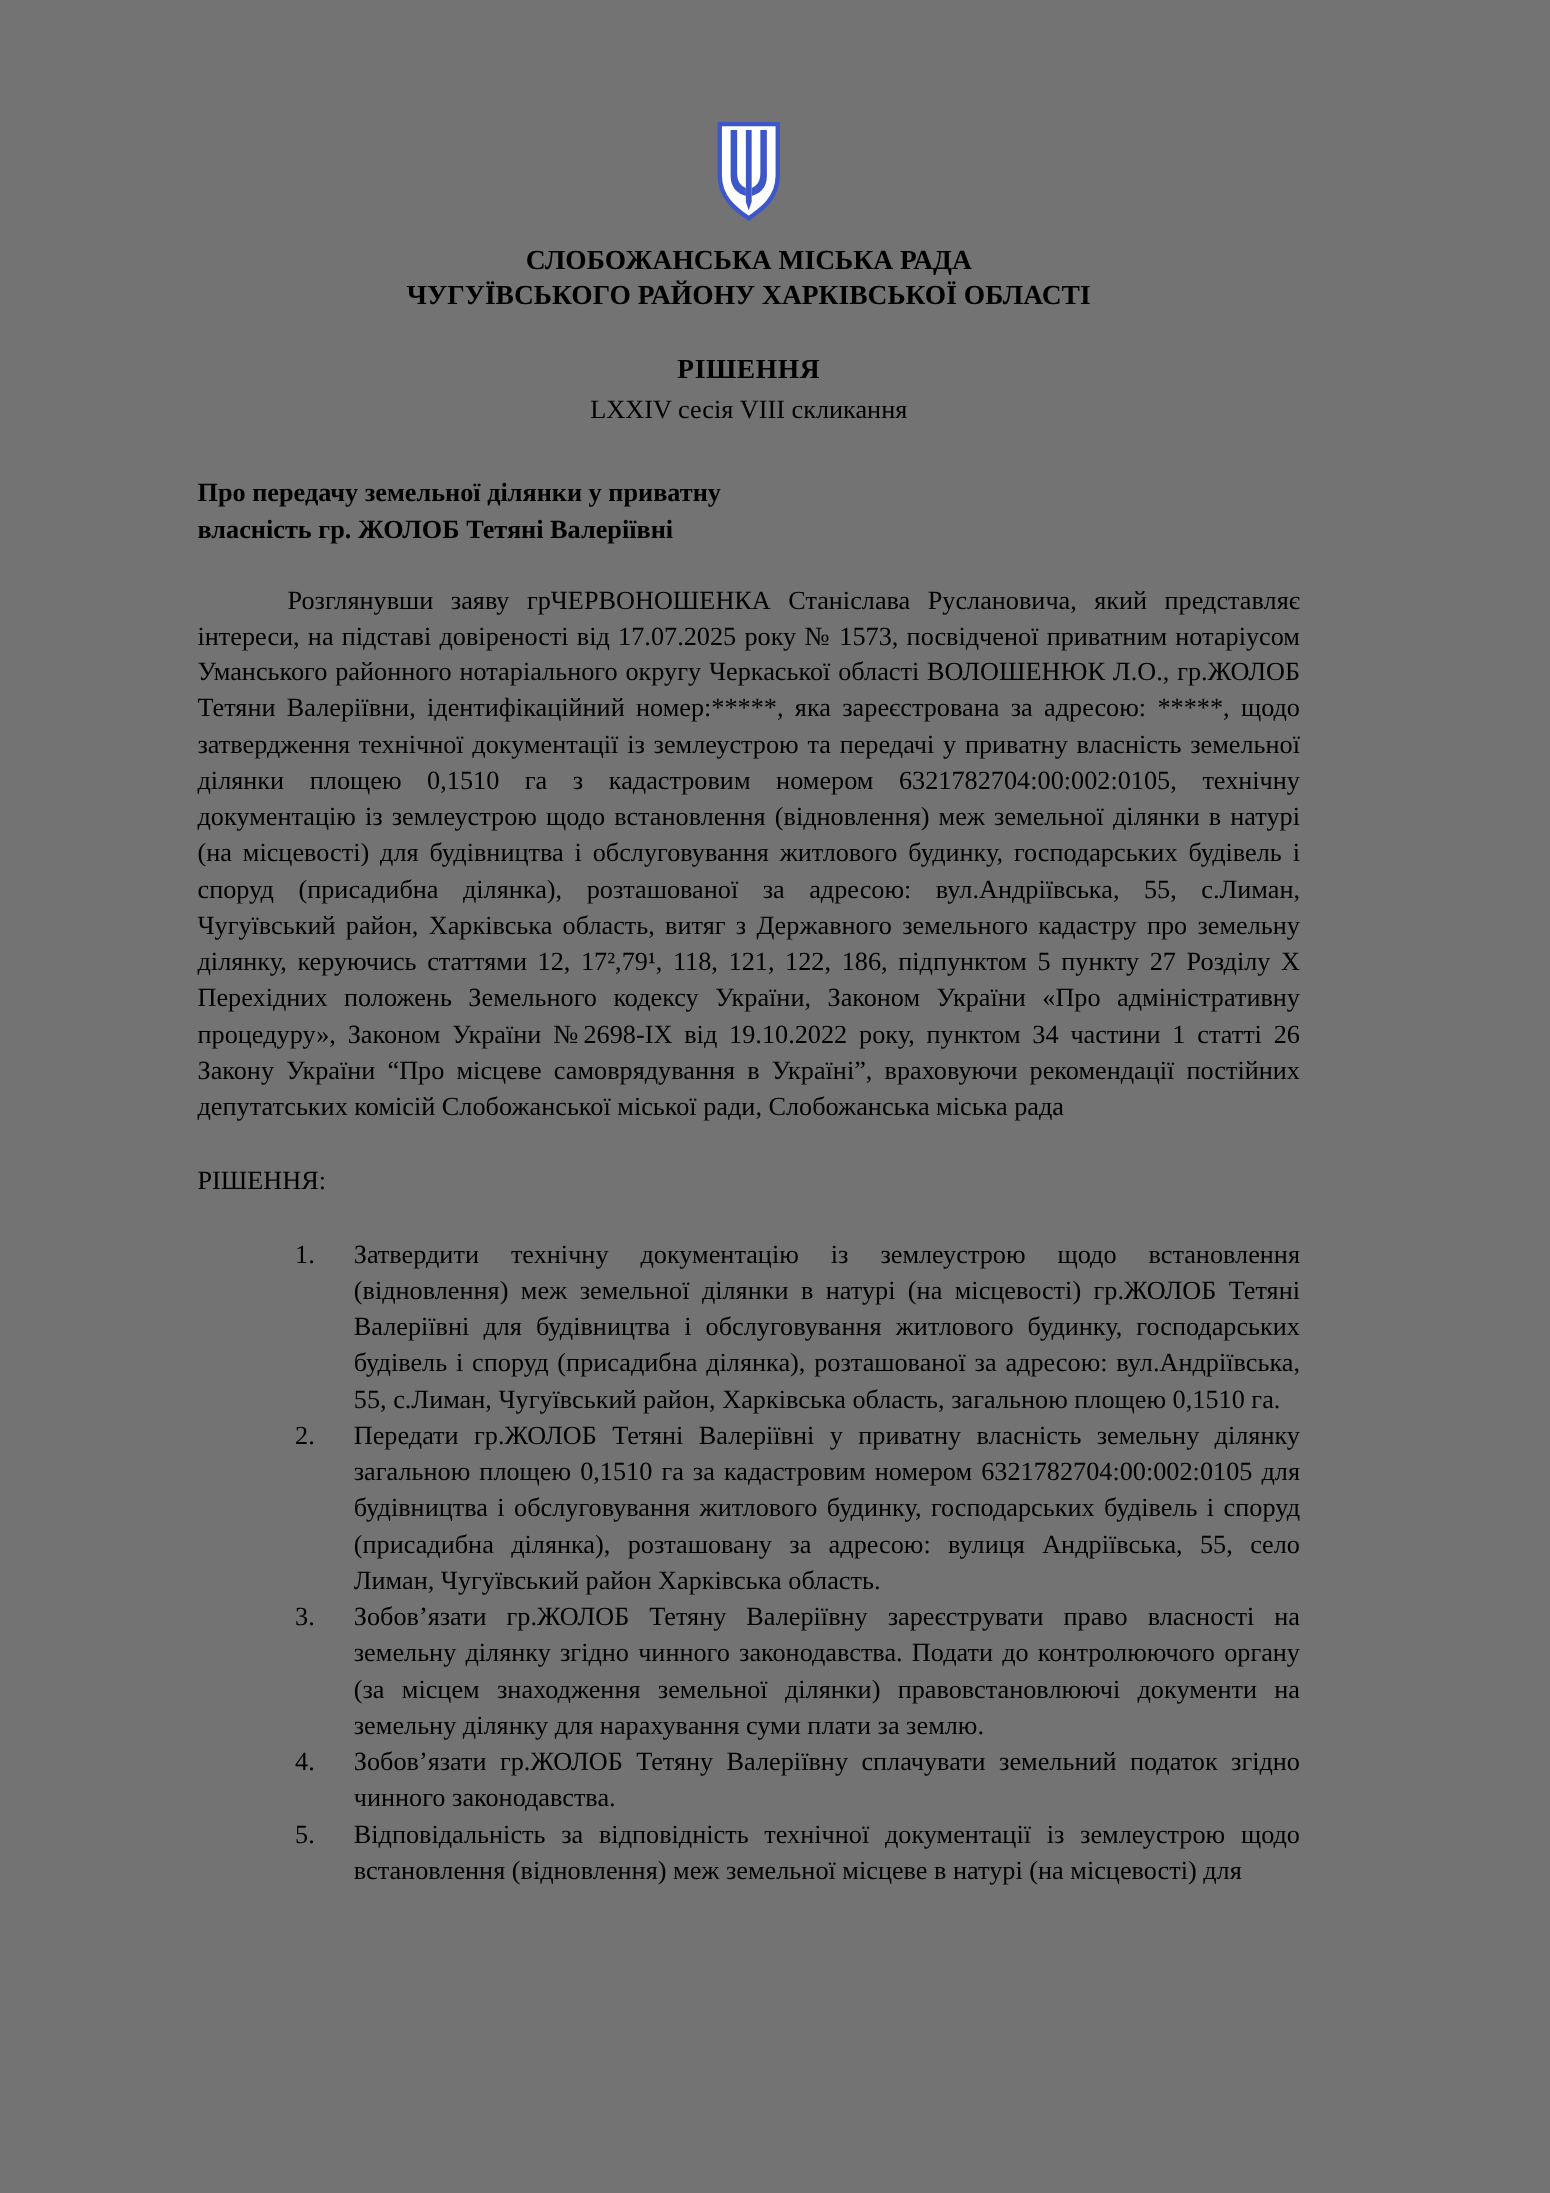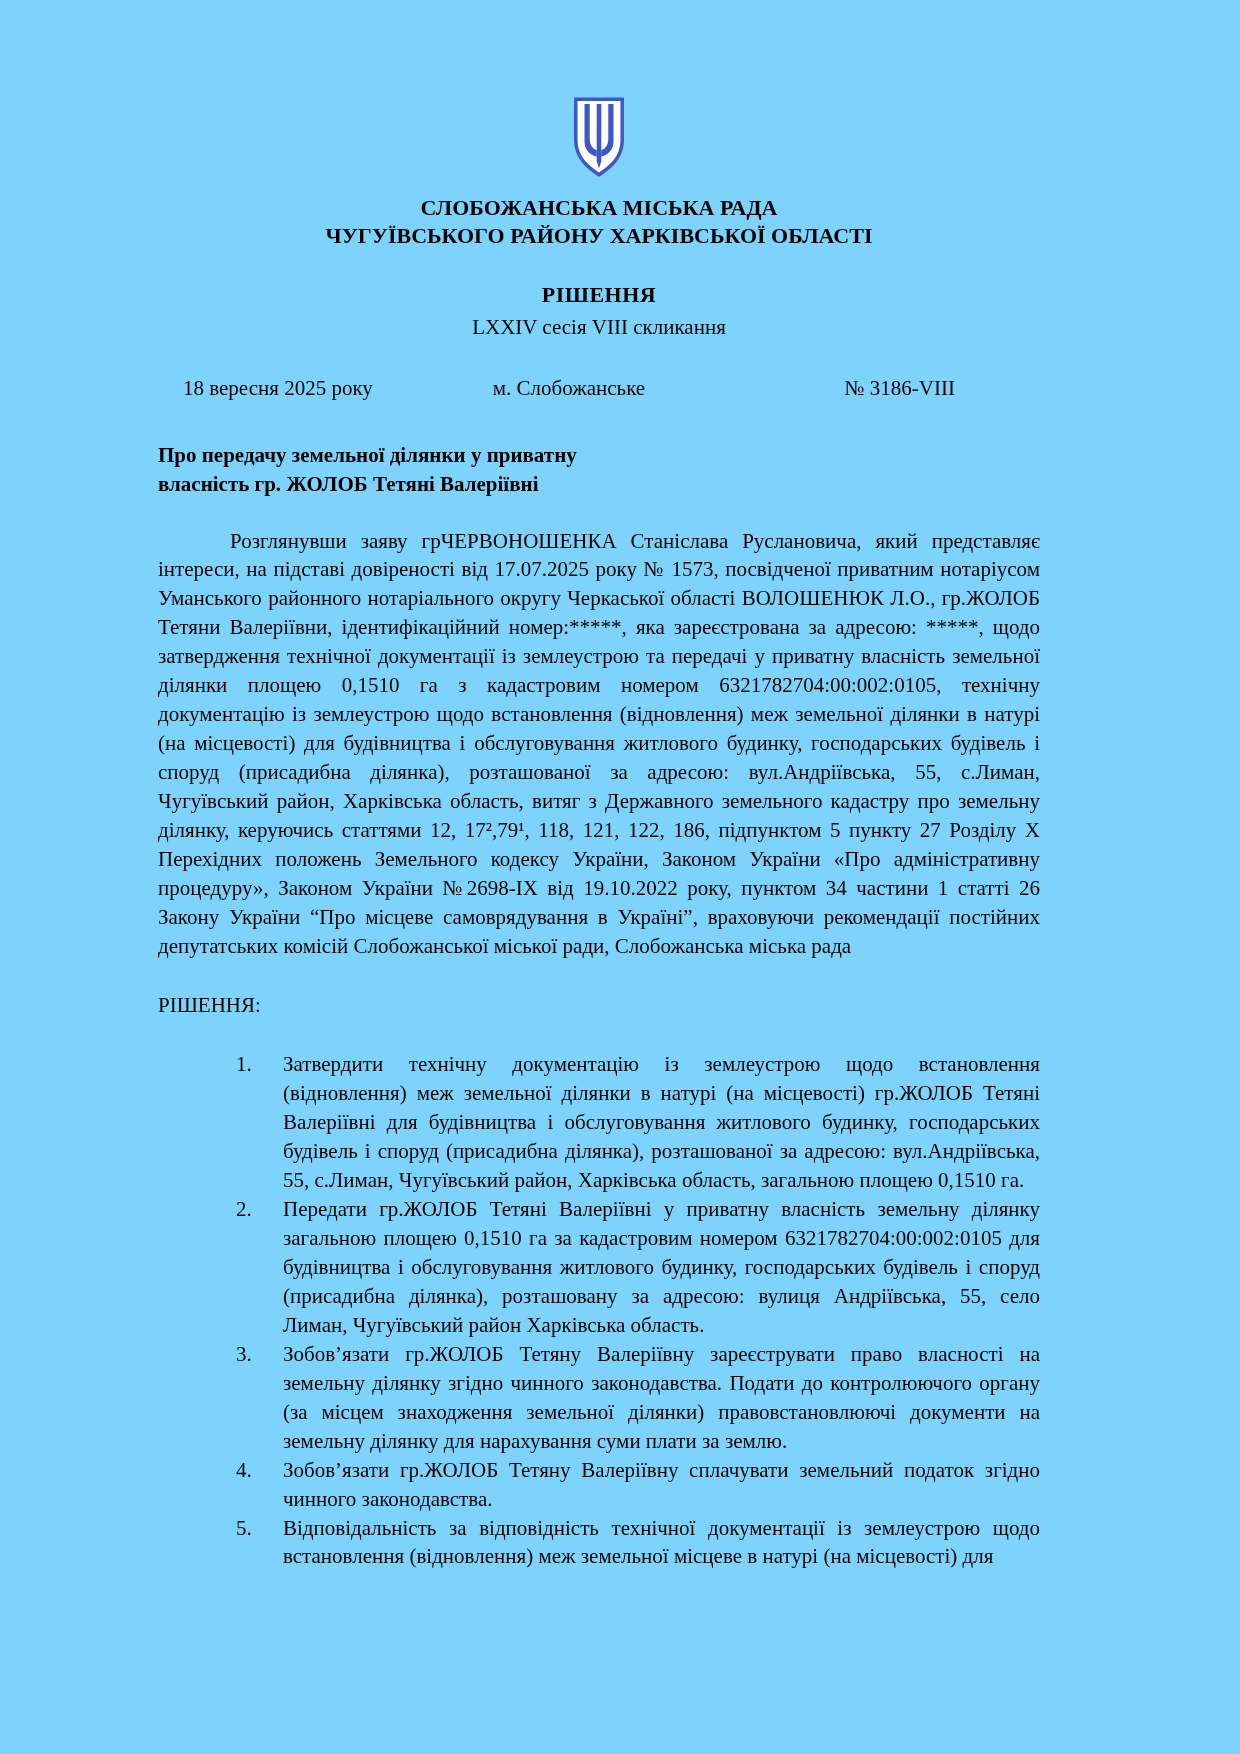--- a/index.html
+++ b/index.html
@@ -1,21 +1,21 @@
 <!DOCTYPE html>
 <html><head>
 <meta charset="utf-8">
 <style>
   * { box-sizing: border-box; }
   html, body { margin: 0; padding: 0; background: #e8e8e8; }
   .page {
     width: 1240px;
     height: 1754px;
     margin: 0 auto;
-    background: #7dd3fc;
+    background: #737373;
     overflow: hidden;
     font-family: "Liberation Serif", "DejaVu Serif", serif;
     font-size: 21px;
     line-height: 1.38;
     color: #000000;
     padding: 96px 200px 40px 158px;
   }
   .center { text-align: center; }
   .bold { font-weight: bold; }
   .emblem { text-align: center; margin-bottom: 8px; }
@@ -49,25 +49,20 @@
       </g>
     </svg>
   </div>
 
   <div class="center bold hdr1">СЛОБОЖАНСЬКА МІСЬКА РАДА</div>
   <div class="center bold hdr1">ЧУГУЇВСЬКОГО РАЙОНУ ХАРКІВСЬКОЇ ОБЛАСТІ</div>
   <div class="center bold doc-type">РІШЕННЯ</div>
 
   <div class="center session">LXXIV сесія VIII скликання</div>
 
-  <div class="meta-row">
-    <div class="meta-date">18 вересня 2025 року</div>
-    <div class="meta-place">м. Слобожанське</div>
-    <div class="meta-num">№ 3186-VIII</div>
-  </div>
 
   <div class="subject">
     <div>Про передачу земельної ділянки у приватну</div>
     <div>власність гр. ЖОЛОБ Тетяні Валеріївні</div>
   </div>
 
   <p class="preamble">Розглянувши заяву грЧЕРВОНОШЕНКА Станіслава Руслановича, який представляє інтереси, на підставі довіреності від 17.07.2025 року № 1573, посвідченої приватним нотаріусом Уманського районного нотаріального округу Черкаської області ВОЛОШЕНЮК Л.О., гр.ЖОЛОБ Тетяни Валеріївни, ідентифікаційний номер:*****, яка зареєстрована за адресою: *****, щодо затвердження технічної документації із землеустрою та передачі у приватну власність земельної ділянки площею 0,1510 га з кадастровим номером 6321782704:00:002:0105, технічну документацію із землеустрою щодо встановлення (відновлення) меж земельної ділянки в натурі (на місцевості) для будівництва і обслуговування житлового будинку, господарських будівель і споруд (присадибна ділянка), розташованої за адресою: вул.Андріївська, 55, с.Лиман, Чугуївський район, Харківська область, витяг з Державного земельного кадастру про земельну ділянку, керуючись статтями 12, 17²,79¹, 118, 121, 122, 186, підпунктом 5 пункту 27 Розділу X Перехідних положень Земельного кодексу України, Законом України «Про адміністративну процедуру», Законом України №2698-ІХ від 19.10.2022 року, пунктом 34 частини 1 статті 26 Закону України “Про місцеве самоврядування в Україні”, враховуючи рекомендації постійних депутатських комісій Слобожанської міської ради, Слобожанська міська рада</p>
 
   <div class="resolved">РІШЕННЯ:</div>
 

